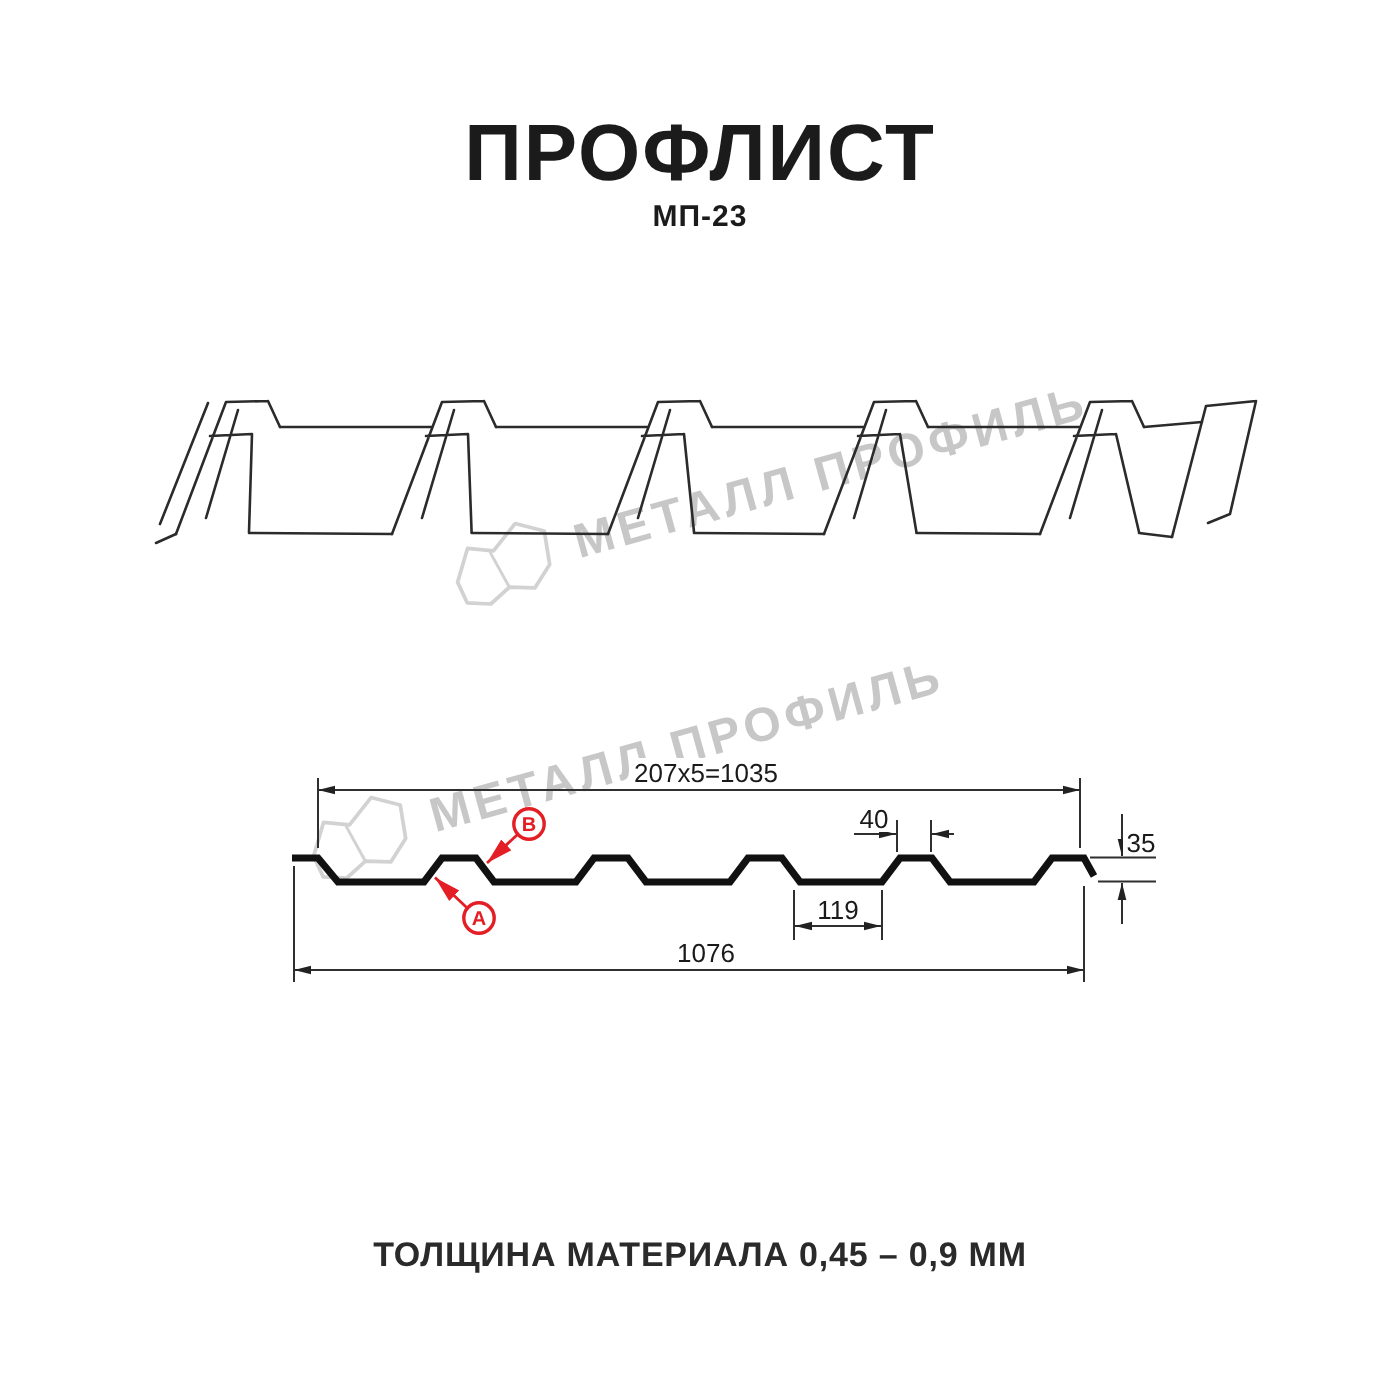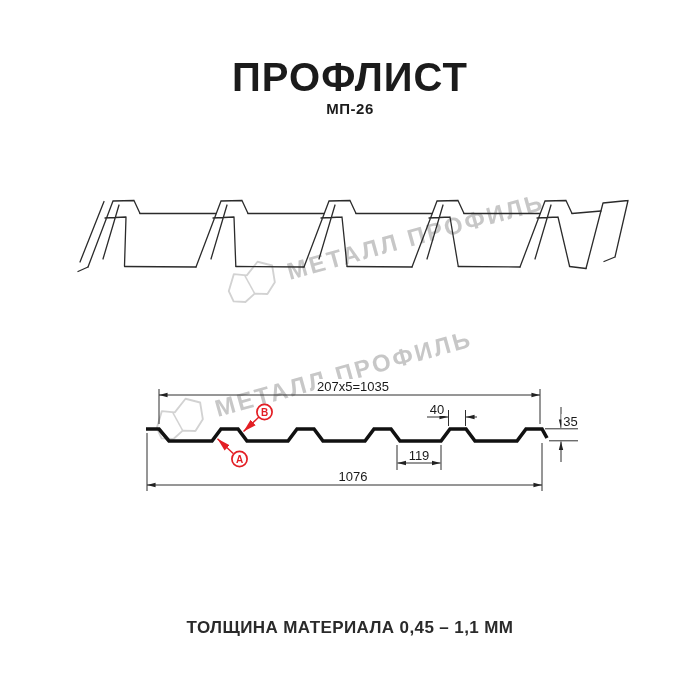--- a/index.html
+++ b/index.html
@@ -30,21 +30,21 @@
   }
   .wm-logo{flex:0 0 auto;}
   #drawings{position:absolute;left:0;top:0;z-index:2;}
   .dim{font:13px "Liberation Sans", sans-serif;fill:#1a1a1a;}
   .circle-letter{font:bold 10px "Liberation Sans", sans-serif;fill:#E31E24;}
 </style>
 </head>
 <body>
 
 <div class="page-title">ПРОФЛИСТ</div>
-<div class="page-subtitle">МП-26</div>
+<div class="page-subtitle">МП-23</div>
 
 <div class="watermark" style="left:224px;top:268px;">
   <svg class="wm-logo" width="57" height="43" viewBox="0 0 60 46">
     <path d="M4,26 L14,10 L27,15 L42,4 L56,12 L54,30 L43,40 L30,36 L18,42 L6,38 Z" fill="none" stroke="#c4c4c4" stroke-width="2" stroke-linejoin="round"></path>
     <path d="M30,36 L25,15" fill="none" stroke="#c4c4c4" stroke-width="1.6"></path>
   </svg>
   <span class="wm-text">МЕТАЛЛ ПРОФИЛЬ</span>
 </div>
 
 <div class="watermark" style="left:152px;top:405px;">
@@ -131,13 +131,13 @@
       <text class="circle-letter" x="264.5" y="415.6" text-anchor="middle">В</text>
     </g>
     <g>
       <line x1="233.2" y1="453.6" x2="217.5" y2="438.8" stroke="#E31E24" stroke-width="1.4" marker-end="url(#mr)"></line>
       <circle cx="239.5" cy="459" r="7.6" fill="#fff" stroke="#E31E24" stroke-width="1.7"></circle>
       <text class="circle-letter" x="239.5" y="462.6" text-anchor="middle">А</text>
     </g>
   </g>
 </svg>
 
-<div class="footer-note">ТОЛЩИНА МАТЕРИАЛА 0,45 – 1,1 ММ</div>
+<div class="footer-note">ТОЛЩИНА МАТЕРИАЛА 0,45 – 0,9 ММ</div>
 
 </body></html>

